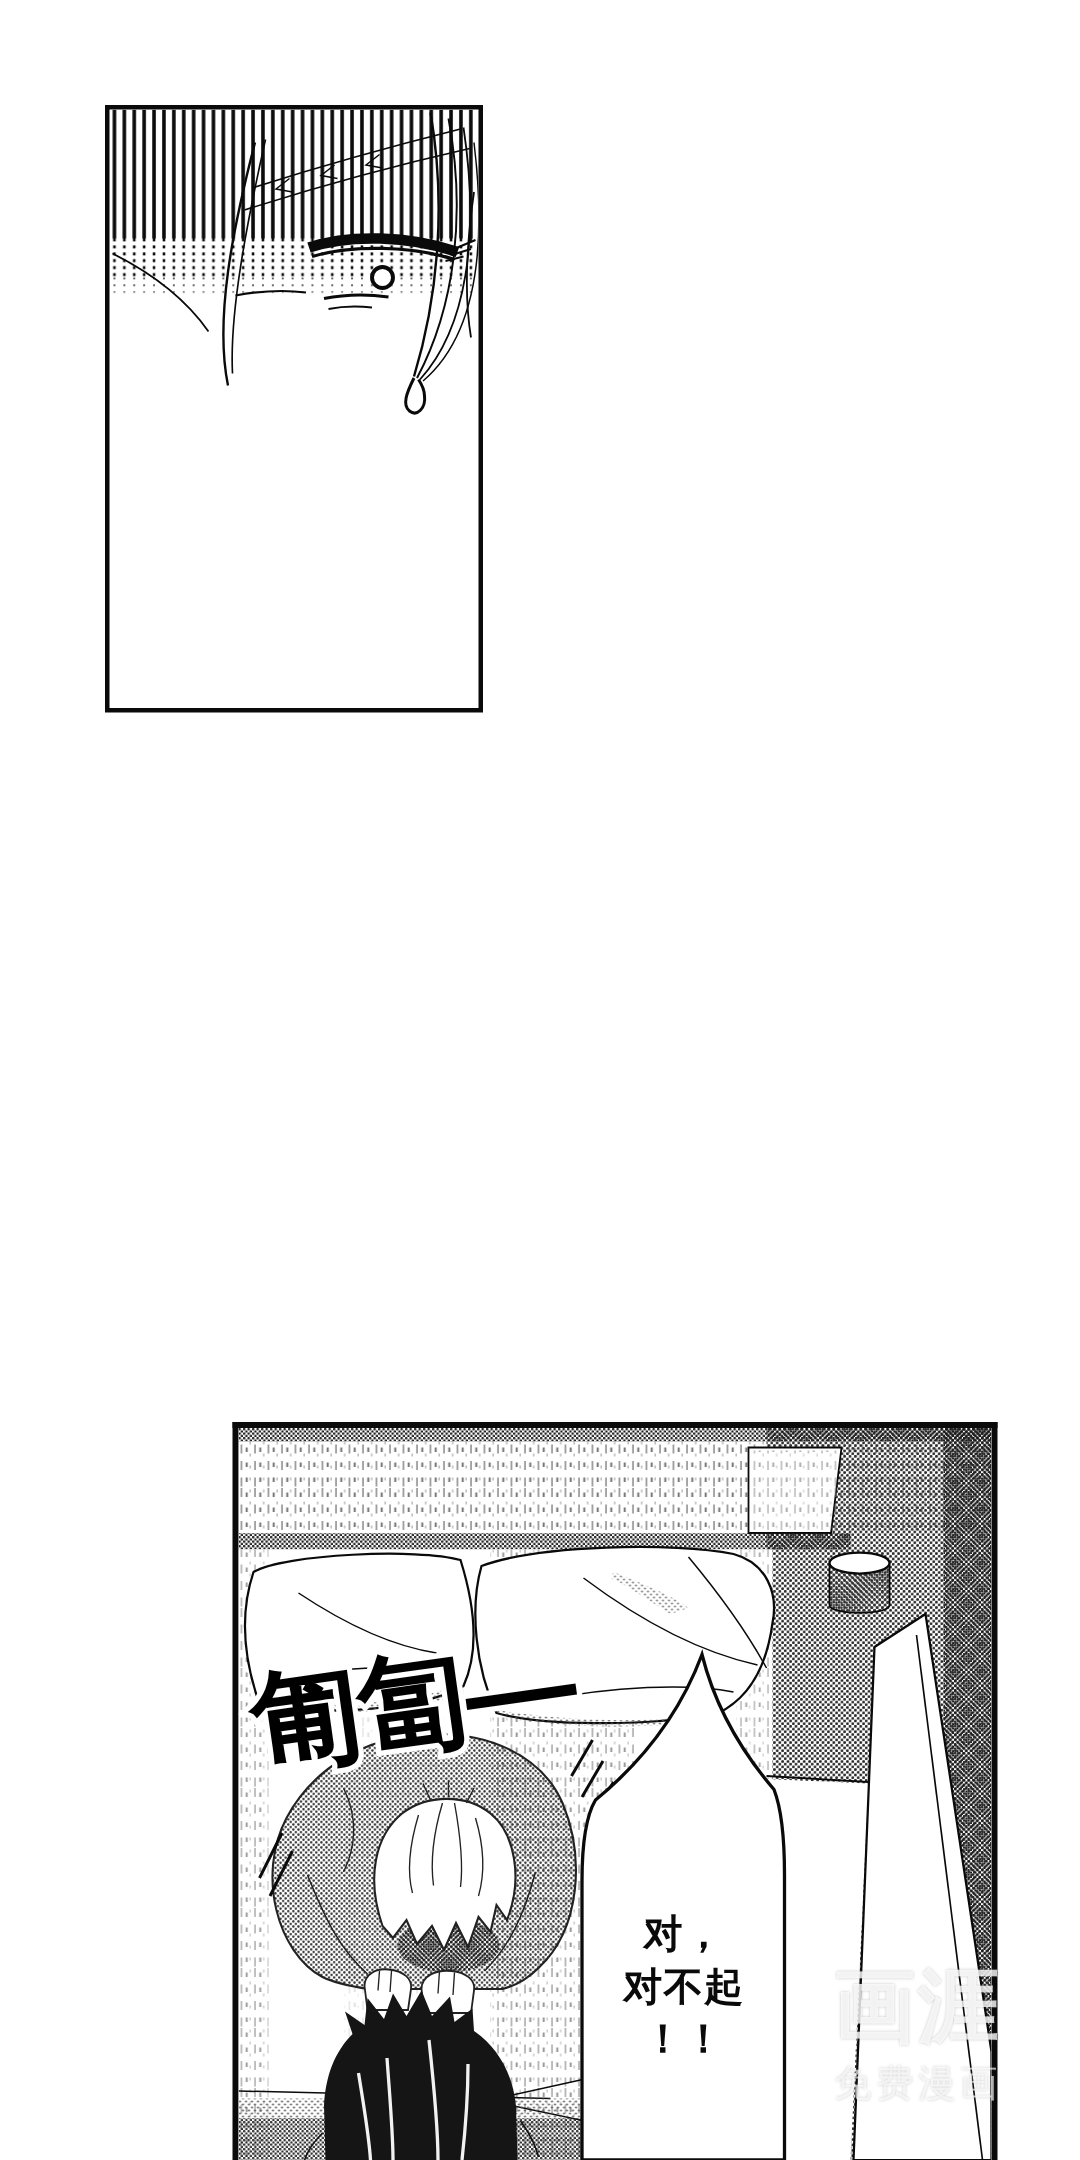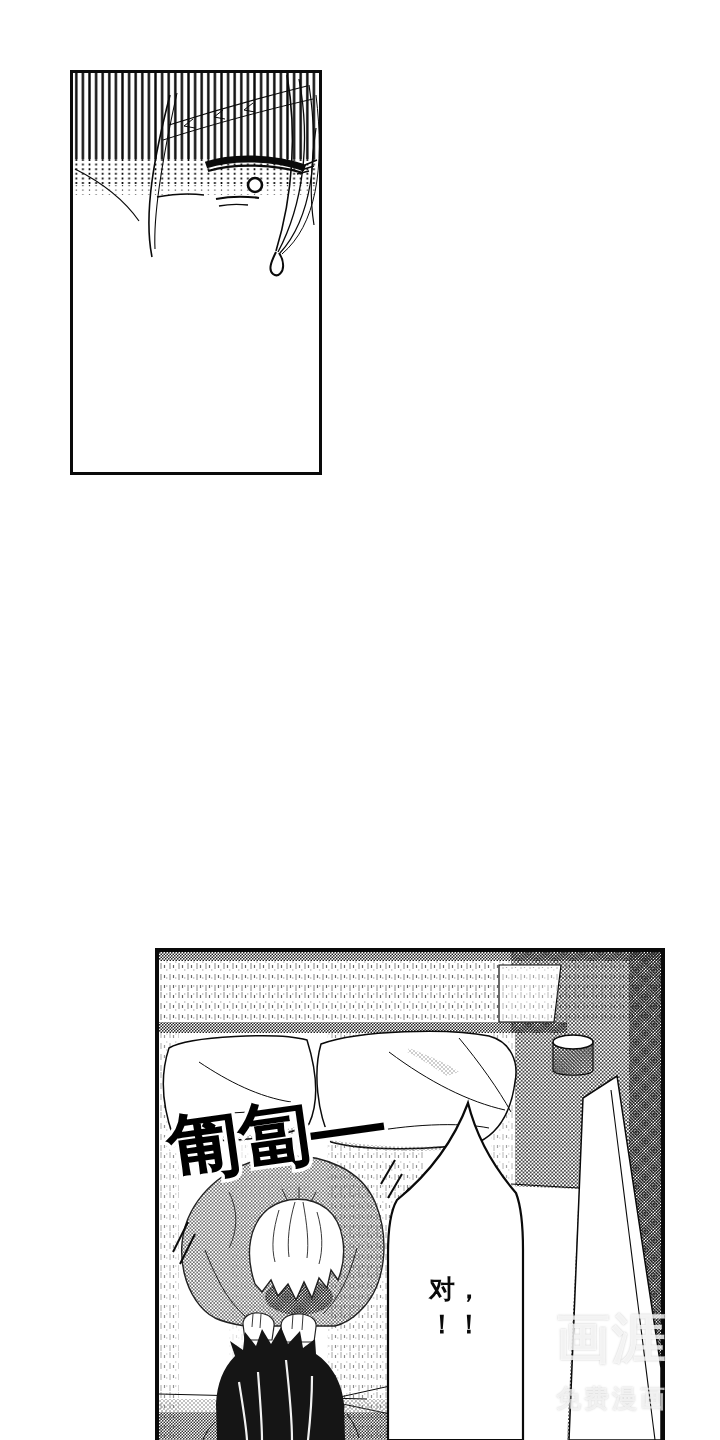--- a/index.html
+++ b/index.html
@@ -25,21 +25,21 @@
     position:absolute;left:556px;top:1310px;width:134px;
     text-align:left;pointer-events:none;
     font-family:"Liberation Sans", sans-serif;
   }
   .watermark .logo{
     display:block;font-size:54px;line-height:1.05;font-weight:900;
     color:rgba(255,255,255,0.78);letter-spacing:2px;
     text-shadow:0 0 2px rgba(90,90,90,0.35);
   }
   .watermark .caption{
-    display:block;margin-top:15px;font-size:25px;font-weight:700;
+    display:block;margin-top:5px;font-size:25px;font-weight:400;
     color:rgba(255,255,255,0.66);letter-spacing:3px;
     text-shadow:0 0 2px rgba(90,90,90,0.3);
   }
 </style>
 </head>
 <body>
 
 <div class="page">
 
   <div class="panel panel-top" aria-label="Close-up of an eye with a sweat drop under vertical speed lines">
@@ -212,20 +212,21 @@
 
       <g>
         <path d="M 309,151 Q 288,207 238,248 Q 229,263 229,302 L 229,488 L 364,488 L 364,298 Q 364,259 357,241 Q 321,199 309,151 Z" fill="#fff" stroke="#0a0a0a" stroke-width="2.2"></path>
       </g>
 
       <text x="12" y="224" transform="rotate(-8 12 224)" font-size="74" font-weight="bold" letter-spacing="-2" fill="#000" stroke="#fff" stroke-width="7" paint-order="stroke">匍匐—</text>
     </svg>
 
     <div class="bubble-text">
       <span class="line">对，</span>
+      <span class="line">对不起</span>
       <span class="line">！！</span>
     </div>
   </div>
 
   <div class="watermark">
     <span class="logo">画涯</span>
     <span class="caption">免费漫画</span>
   </div>
 
 </div>

